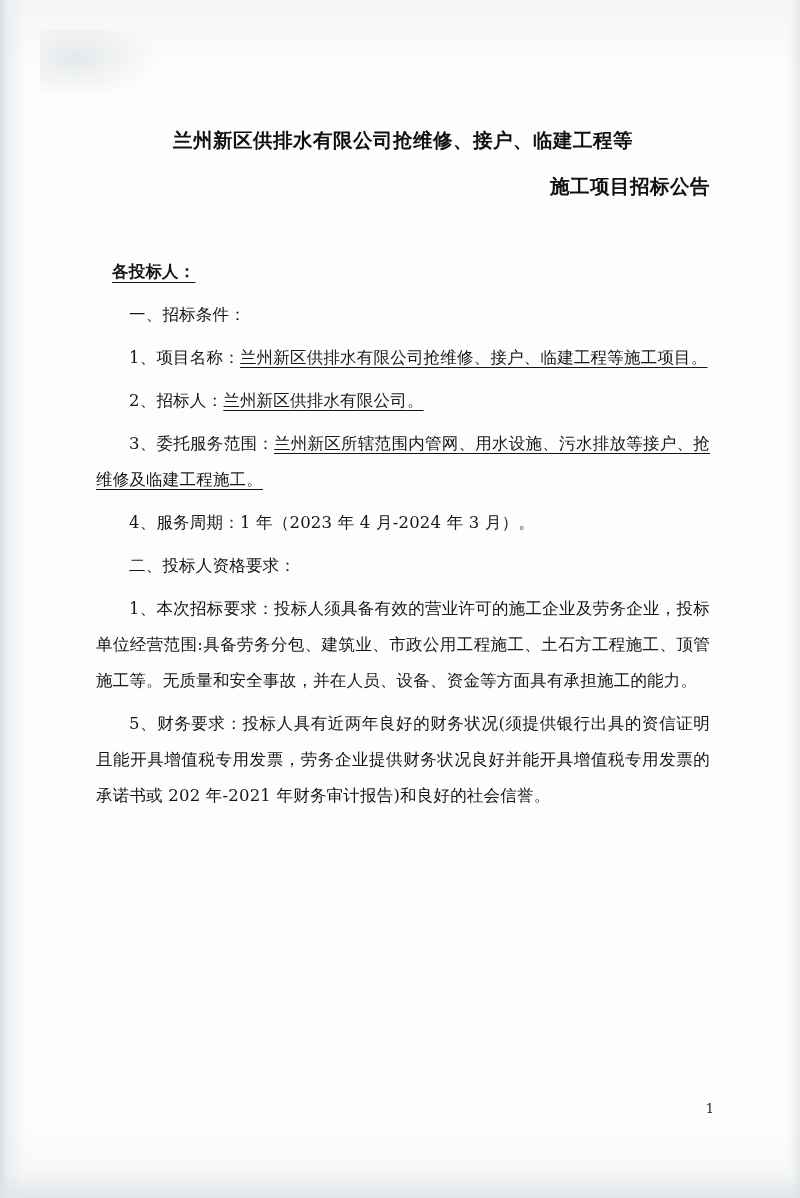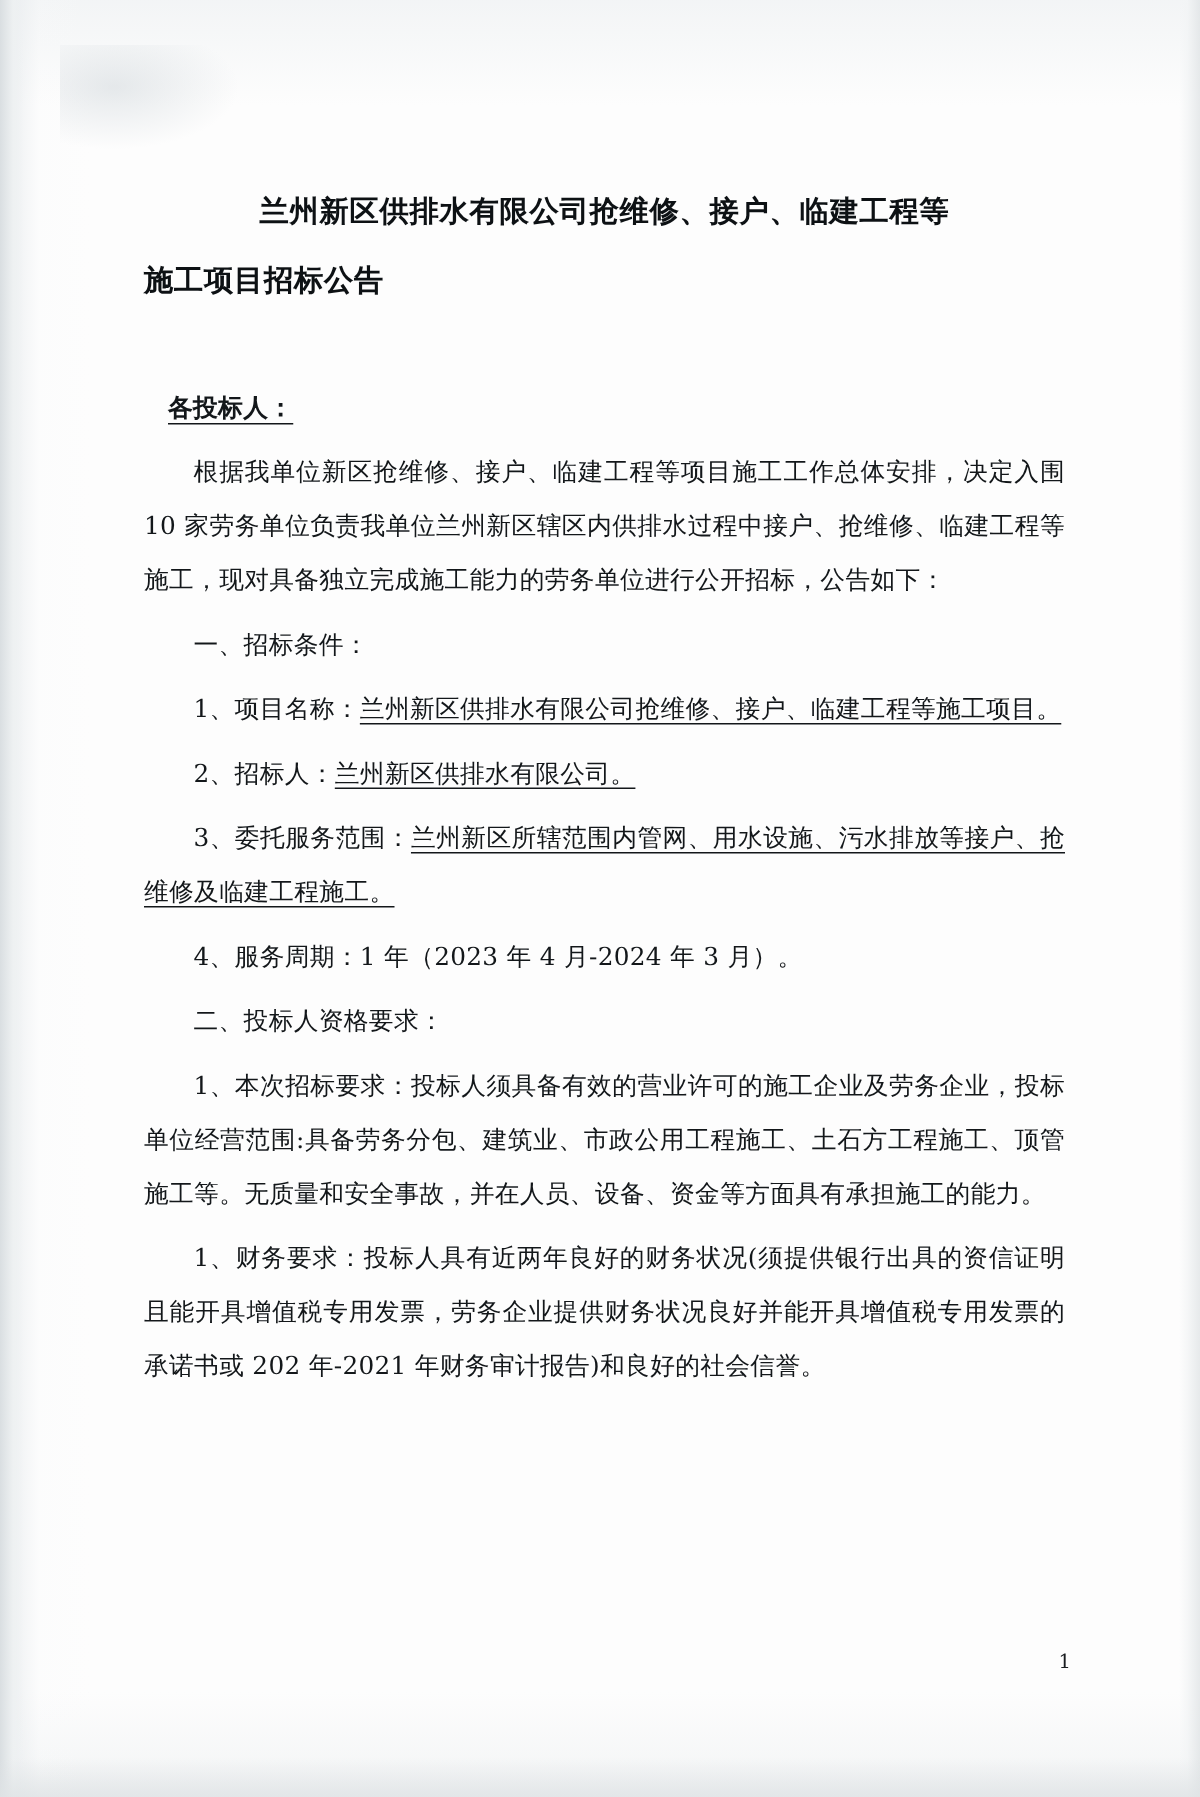--- a/index.html
+++ b/index.html
@@ -54,21 +54,21 @@
   }
   .title {
     text-align: center;
     font-weight: bold;
     font-size: 19.5px;
     letter-spacing: .5px;
     line-height: 46px;
     color: #0d1114;
   }
   .title-line2 {
-    text-align: left;
+    text-align: right;
     font-weight: bold;
     font-size: 19.5px;
     letter-spacing: .5px;
     line-height: 46px;
     color: #0d1114;
     margin-bottom: 44px;
   }
   p {
     margin: 0 0 7px 0;
     font-size: 16.5px;
@@ -114,35 +114,34 @@
   <div class="edge-right"></div>
   <div class="edge-bottom"></div>
   <div class="smudge"></div>
 
   <div class="content">
     <div class="title">兰州新区供排水有限公司抢维修、接户、临建工程等</div>
     <div class="title-line2">施工项目招标公告</div>
 
     <p class="salute">各投标人：</p>
 
-    <p class="indent2">根据我单位新区抢维修、接户、临建工程等项目施工工作总体安排，决定入围 10 家劳务单位负责我单位兰州新区辖区内供排水过程中接户、抢维修、临建工程等施工，现对具备独立完成施工能力的劳务单位进行公开招标，公告如下：</p>
 
     <p class="indent2 bold">一、招标条件：</p>
 
     <p class="indent2"><span>1、项目名称：</span><span class="u">兰州新区供排水有限公司抢维修、接户、临建工程等施工项目。</span></p>
 
     <p class="indent2"><span>2、招标人：</span><span class="u">兰州新区供排水有限公司。</span></p>
 
     <p class="indent2"><span>3、委托服务范围：</span><span class="u">兰州新区所辖范围内管网、用水设施、污水排放等接户、抢维修及临建工程施工。</span></p>
 
     <p class="indent2">4、服务周期：1 年（2023 年 4 月-2024 年 3 月）。</p>
 
 
     <p class="indent2 bold">二、投标人资格要求：</p>
 
     <p class="indent2"><span class="bold">1、本次招标要求：</span><span class="bold">投标人须具备有效的营业许可的施工企业及劳务企业，投标单位经营范围:具备劳务分包、建筑业、市政公用工程施工、土石方工程施工、顶管施工等。无质量和安全事故，并在人员、设备、资金等方面具有承担施工的能力。</span></p>
 
-    <p class="indent2"><span class="bold">1、财务要求：</span><span class="bold">投标人具有近两年良好的财务状况(须提供银行出具的资信证明且能开具增值税专用发票，劳务企业提供财务状况良好并能开具增值税专用发票的承诺书或 202 年-2021 年财务审计报告)和良好的社会信誉。</span></p>
+    <p class="indent2"><span class="bold">5、财务要求：</span><span class="bold">投标人具有近两年良好的财务状况(须提供银行出具的资信证明且能开具增值税专用发票，劳务企业提供财务状况良好并能开具增值税专用发票的承诺书或 202 年-2021 年财务审计报告)和良好的社会信誉。</span></p>
 
   </div>
 
   <div class="pagenum">1</div>
 </div>
 
 </body></html>

